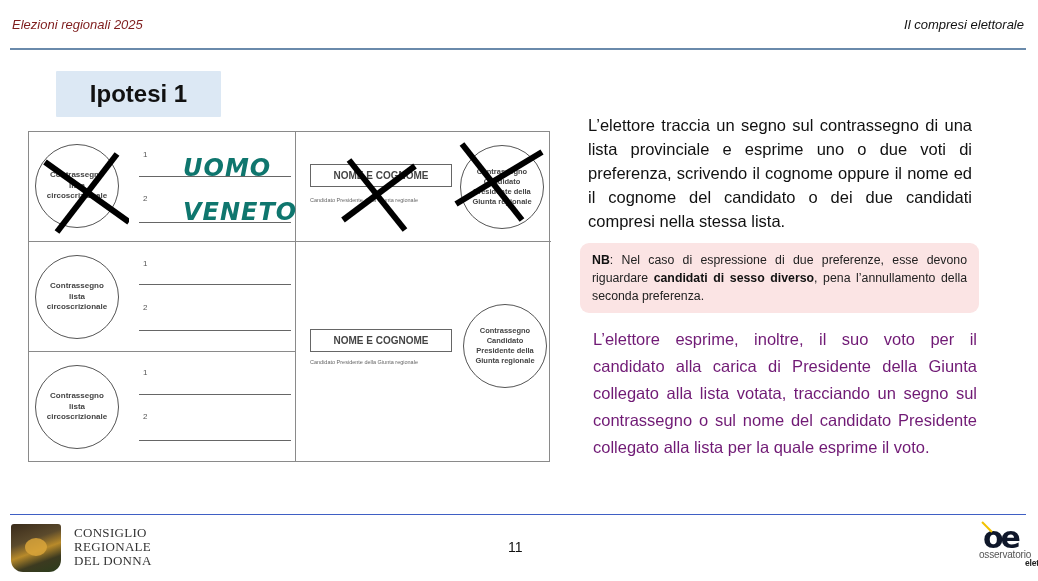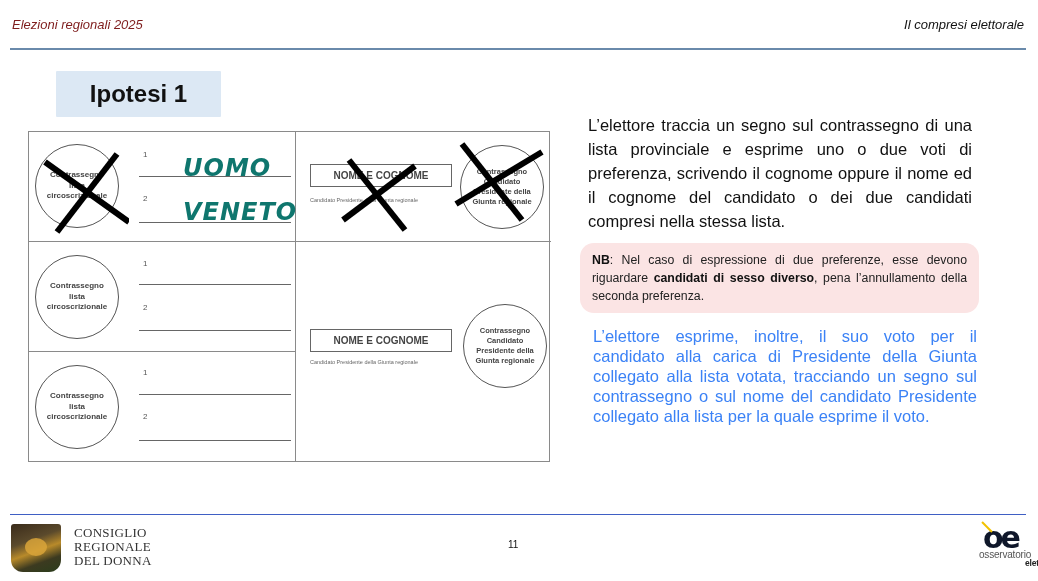--- a/index.html
+++ b/index.html
@@ -23,32 +23,32 @@
   .num { position: absolute; font-size: 8px; color: #555; }
   .line { position: absolute; height: 1px; background: #666; }
   .hand { position: absolute; font-family: "DejaVu Sans", sans-serif; font-style: italic; font-size: 24px; letter-spacing: 1px; color: #0f766e; font-weight: bold; }
   .namebox { position: absolute; border: 1px solid #666; display: flex; align-items: center; justify-content: center;
              font-size: 10px; font-weight: bold; color: #444; }
   .subcap { position: absolute; font-size: 5.5px; color: #666; white-space: nowrap; }
   .cross { position: absolute; pointer-events: none; }
 
   
   .para1 { position: absolute; left: 588px; top: 113px; width: 384px; font-size: 16.5px; line-height: 24px; text-align: justify; color: #111; }
-  .nb { position: absolute; left: 580px; top: 243px; width: 399px; height: 70px; background: #fbe4e4; border-radius: 14px;
+  .nb { position: absolute; left: 580px; top: 243px; width: 399px; height: 70px; background: #fbe4e4; border-radius: 9px;
         padding: 8px 12px; font-size: 12.3px; line-height: 18px; text-align: justify; color: #222; }
   .nb b { color: #111; }
-  .para2 { position: absolute; left: 593px; top: 326px; width: 384px; font-size: 16.5px; line-height: 20px; text-align: justify; color: #3b82f6; }
+  .para2 { position: absolute; left: 593px; top: 326px; width: 384px; font-size: 16.5px; line-height: 27px; text-align: justify; color: #701a75; }
 
   
   .ftr-rule { position: absolute; left: 10px; top: 514px; width: 1016px; height: 1px; background: #3f5fc4; }
   .crest { position: absolute; left: 11px; top: 524px; width: 50px; height: 48px; border-radius: 3px 3px 12px 12px;
            background: linear-gradient(160deg, #3a2b1a 0%, #5b4a2c 35%, #b88a2a 55%, #3c3a20 75%, #2b3d1c 100%); }
   .crest-lion { position: absolute; left: 14px; top: 14px; width: 22px; height: 18px; border-radius: 50%; background: #d9a43a; opacity: .85; }
   .org { position: absolute; left: 74px; top: 526px; font-family: "Liberation Serif", "DejaVu Serif", serif; font-size: 13px; line-height: 14px; color: #333; letter-spacing: .3px; }
-  .page-num { position: absolute; left: 508px; top: 539px; font-size: 10px; color: #111; }
+  .page-num { position: absolute; left: 508px; top: 539px; font-size: 14px; color: #111; }
   .oe { position: absolute; left: 977px; top: 524px; width: 52px; height: 46px; }
   .oe-letters { position: absolute; left: 6px; top: -4px; font-size: 30px; font-weight: bold; color: #0f172a; letter-spacing: -3px; font-family: "DejaVu Sans", sans-serif; }
   .oe-t1 { position: absolute; left: 2px; top: 25px; font-size: 10px; color: #555; letter-spacing: -.2px; }
   .oe-t2 { position: absolute; left: 1px; top: 34px; font-size: 8.5px; color: #222; font-weight: bold; letter-spacing: -.2px; margin-left: 47px; }
   .oe-spark { position: absolute; left: 3px; top: 2px; width: 14px; height: 2px; background: #f2c200; transform: rotate(45deg); }
 </style>
 </head>
 <body>
 
 <div class="hdr-left">Elezioni regionali 2025</div>

